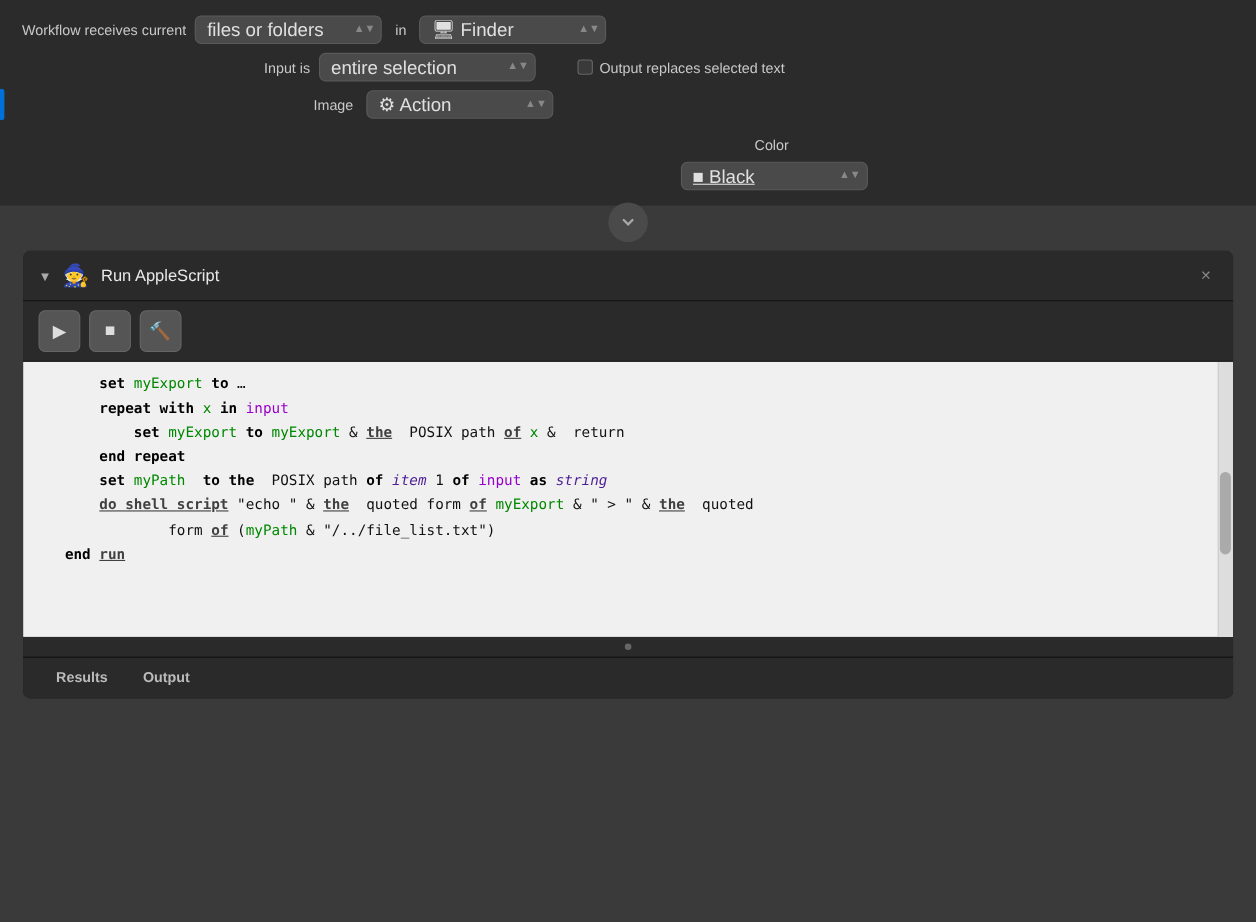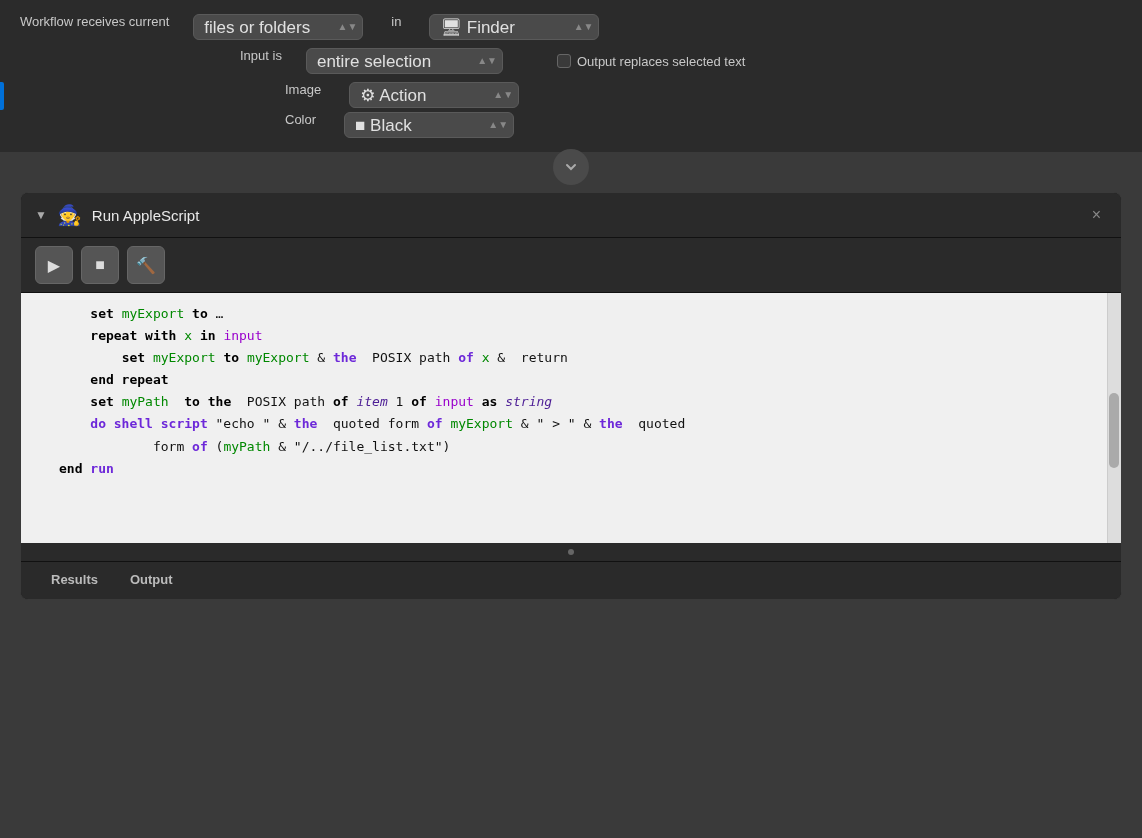--- a/index.html
+++ b/index.html
@@ -7,21 +7,22 @@
       background: #3a3a3a;
       font-family: -apple-system, BlinkMacSystemFont, "Helvetica Neue", Arial, sans-serif;
       width: 1142px;
       height: 838px;
       overflow: hidden;
       position: relative;
     }
 
     .toolbar-row {
       display: flex;
-      gap: 24px;
+      align-items: center;
+      gap: 8px;
     }
 
     .toolbar-label {
       color: #c8c8c8;
       font-size: 13px;
       white-space: nowrap;
     }
 
     .dropdown-wrapper {
       position: relative;
@@ -61,20 +62,21 @@
     .finder-dropdown select {
       min-width: 170px;
     }
 
     .image-dropdown select {
       min-width: 170px;
     }
 
     .color-dropdown select {
       min-width: 170px;
+      text-decoration: underline;
     }
 
     .in-label {
       color: #c8c8c8;
       font-size: 13px;
       margin: 0 4px;
     }
 
     .output-checkbox-row {
       display: flex;
@@ -194,21 +196,21 @@
       min-height: 250px;
       position: relative;
     }
 
     .code-line {
       display: block;
       white-space: pre;
     }
 
     .kw-black { color: #000; font-weight: bold; }
-    .kw-blue { color: #6d28d9; font-weight: bold; }
+    .kw-blue { color: #404040; font-weight: bold; text-decoration: underline; }
     .kw-green { color: #008800; }
     .kw-purple { color: #9900cc; }
     .kw-normal { color: #111; }
     .kw-italic { color: #4c1d95; font-style: italic; }
 
     
     .scrollbar-track {
       position: absolute;
       right: 0;
       top: 0;
@@ -316,21 +318,21 @@
     <span class="toolbar-label" style="margin-right:4px;">Image</span>
     <div class="dropdown-wrapper image-dropdown">
       <select>
         <option>⚙ Action</option>
         <option>⚙ Alert</option>
       </select>
       <span class="dropdown-arrow">▲▼</span>
     </div>
   </div>
 
-  <div class="toolbar-row" style="margin-top: 4px; padding-left: 265px;">
+  <div class="toolbar-row" style="margin-top: 16px; padding-left: 265px; flex-direction: column;">
     <span class="toolbar-label" style="margin-right:4px;">Color</span>
     <div class="dropdown-wrapper color-dropdown">
       <select style="min-width:170px;">
         <option>■ Black</option>
         <option>□ White</option>
         <option>▪ Gray</option>
       </select>
       <span class="dropdown-arrow">▲▼</span>
     </div>
   </div>

